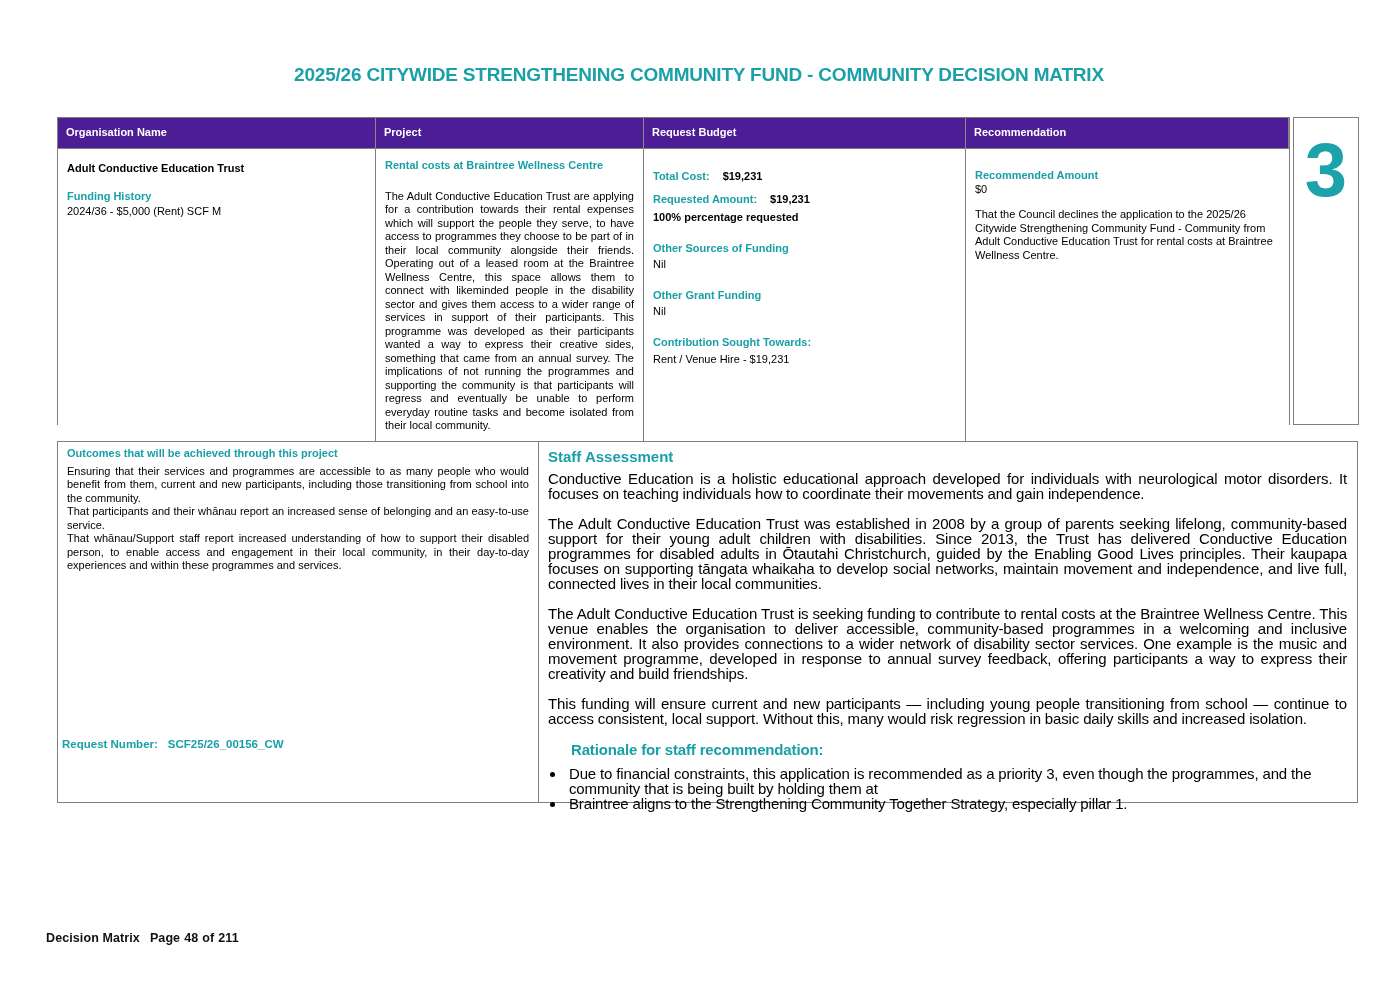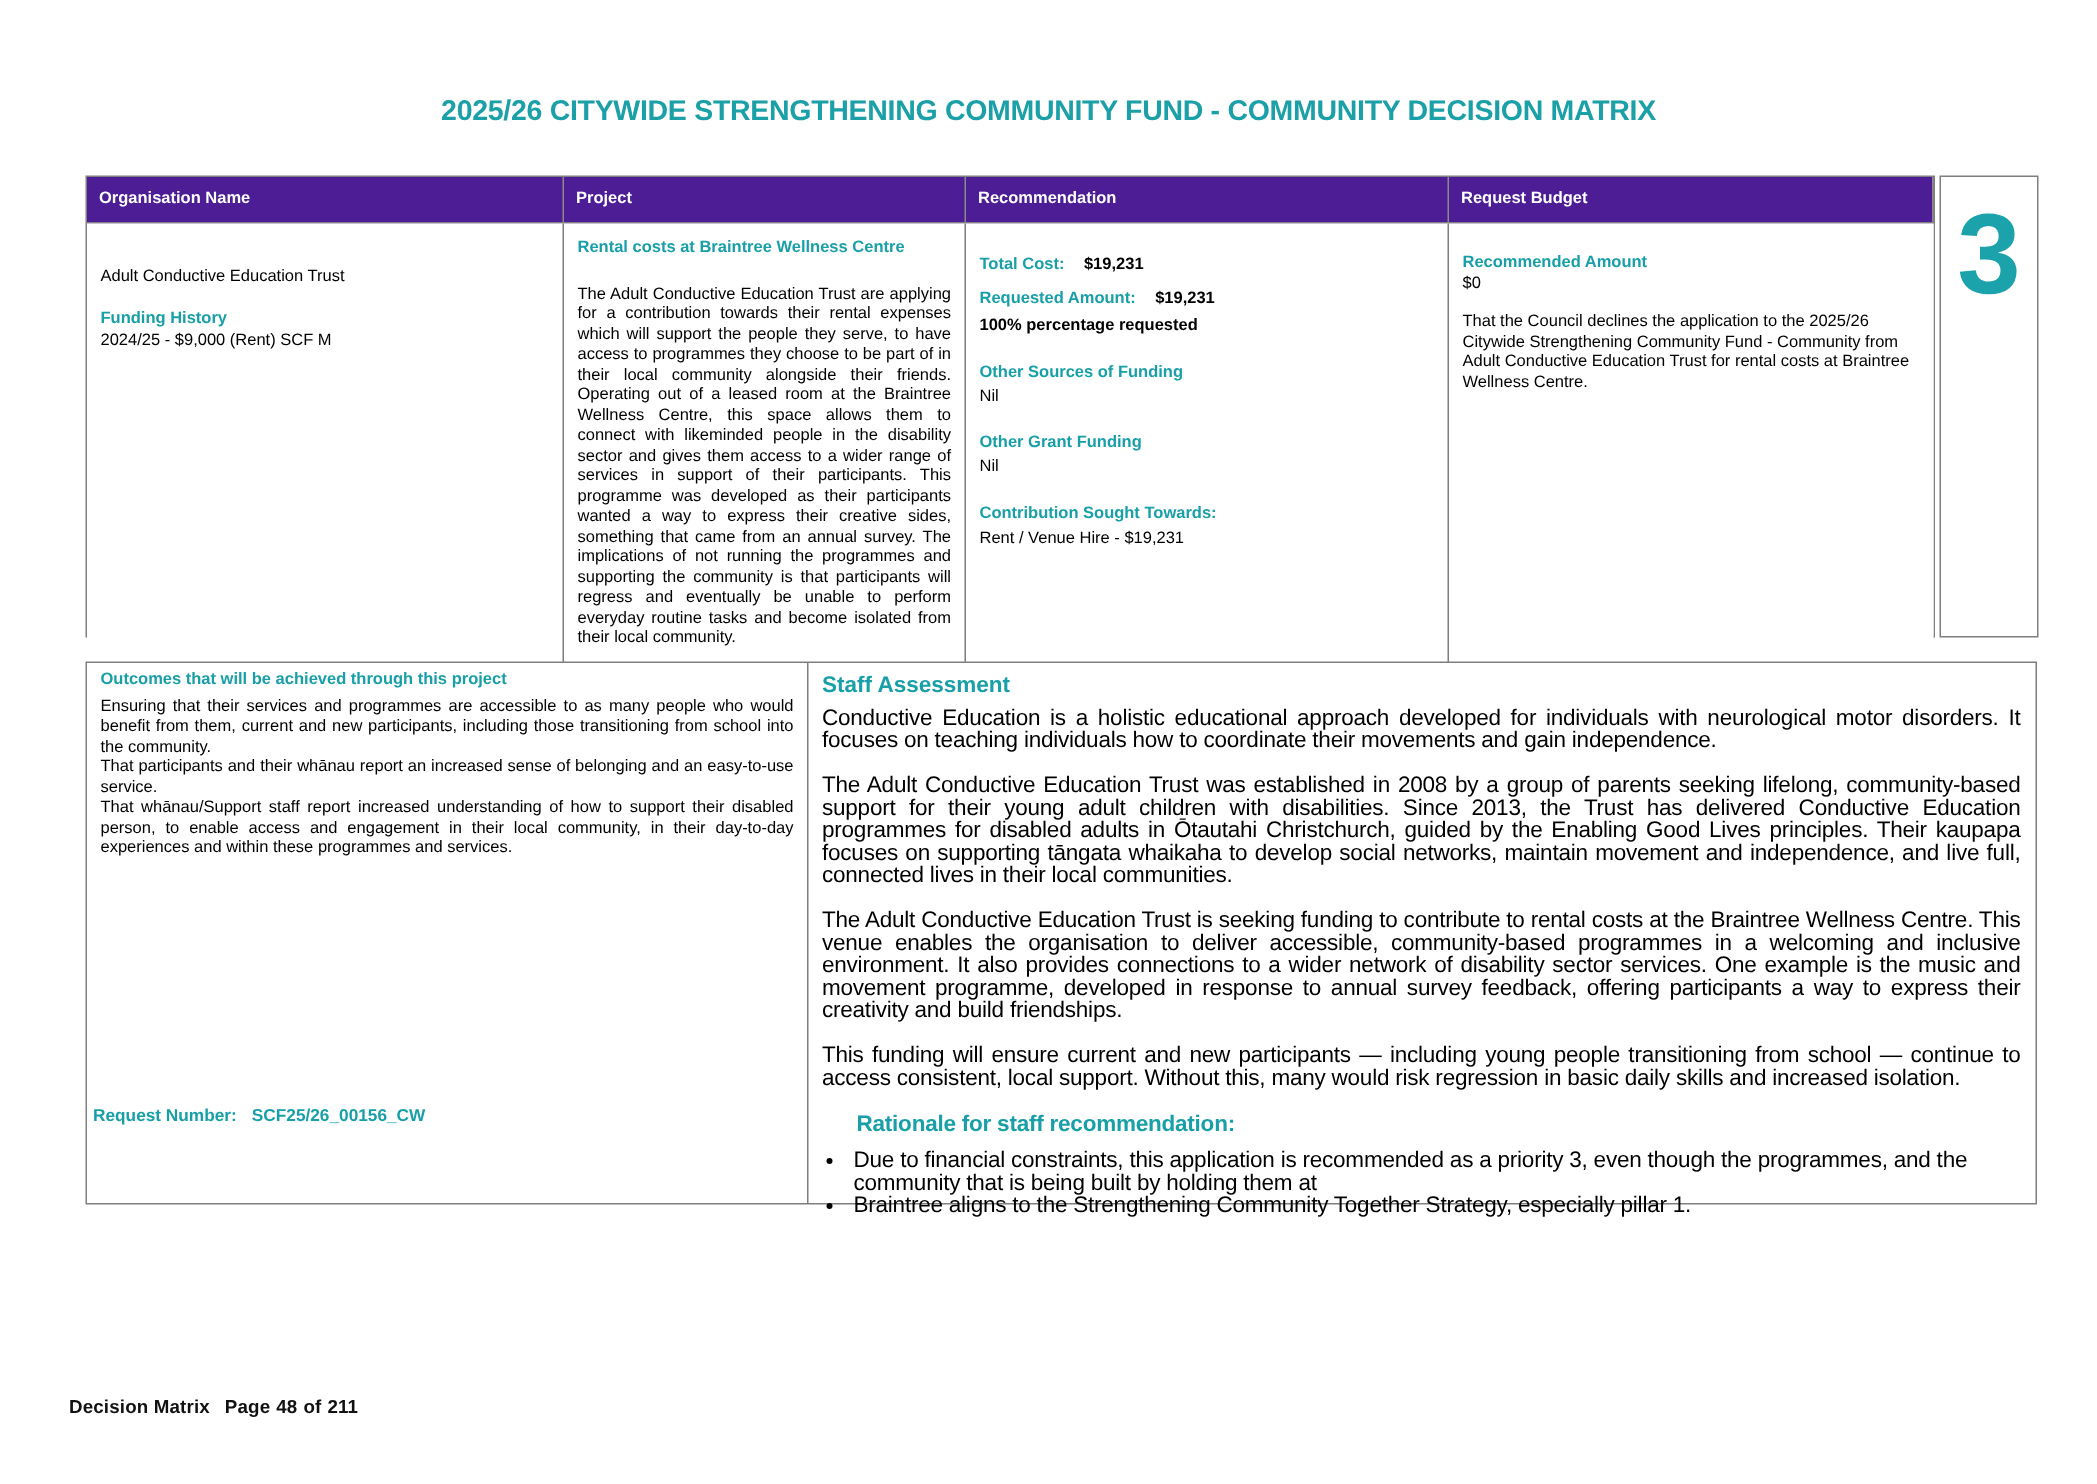--- a/index.html
+++ b/index.html
@@ -41,21 +41,21 @@
     border-bottom: 1px solid #7f7f7f;
   }
   .hcell:last-of-type { border-right: none; }
   .bcell {
     padding: 9px 9px;
     border-right: 1px solid #7f7f7f;
     background: #fff;
   }
   .bcell:last-of-type { border-right: none; }
 
-  .org-name { font-weight: normal; margin-top: 20px; margin-bottom: 14px; }
+  .org-name { font-weight: bold; margin-top: 4px; margin-bottom: 14px; }
   .funding-hist-label { margin-bottom: 2px; }
 
   .proj-title { margin-top: 1px; margin-bottom: 17px; }
   .proj-desc { text-align: justify; }
 
   .bline { white-space: nowrap; }
   .bline .val { color: #000; font-weight: bold; margin-left: 13px; }
   .mt12 { margin-top: 12px; }
   .mt9  { margin-top: 9px; }
   .mt5  { margin-top: 5px; }
@@ -115,27 +115,27 @@
 </head>
 <body>
 
 <div class="page-title">2025/26 CITYWIDE STRENGTHENING COMMUNITY FUND - COMMUNITY DECISION MATRIX</div>
 
 <div class="matrix-wrap">
   <div class="matrix">
 
     <div class="hcell">Organisation Name</div>
     <div class="hcell">Project</div>
+    <div class="hcell">Request Budget</div>
     <div class="hcell">Recommendation</div>
-    <div class="hcell">Request Budget</div>
 
     <div class="bcell">
       <div class="org-name">Adult Conductive Education Trust</div>
       <div class="tealbold funding-hist-label">Funding History</div>
-      <div>2024/25 - $9,000 (Rent) SCF M</div>
+      <div>2024/36 - $5,000 (Rent) SCF M</div>
     </div>
 
     <div class="bcell">
       <div class="tealbold proj-title">Rental costs at Braintree Wellness Centre</div>
       <p class="proj-desc">The Adult Conductive Education Trust are applying for a contribution towards their rental expenses which will support the people they serve, to have access to programmes they choose to be part of in their local community alongside their friends. Operating out of a leased room at the Braintree Wellness Centre, this space allows them to connect with likeminded people in the disability sector and gives them access to a wider range of services in support of their participants. This programme was developed as their participants wanted a way to express their creative sides, something that came from an annual survey. The implications of not running the programmes and supporting the community is that participants will regress and eventually be unable to perform everyday routine tasks and become isolated from their local community.</p>
     </div>
 
     <div class="bcell">
       <div class="bline mt12">
         <span class="tealbold">Total Cost:</span><span class="val">$19,231</span>

